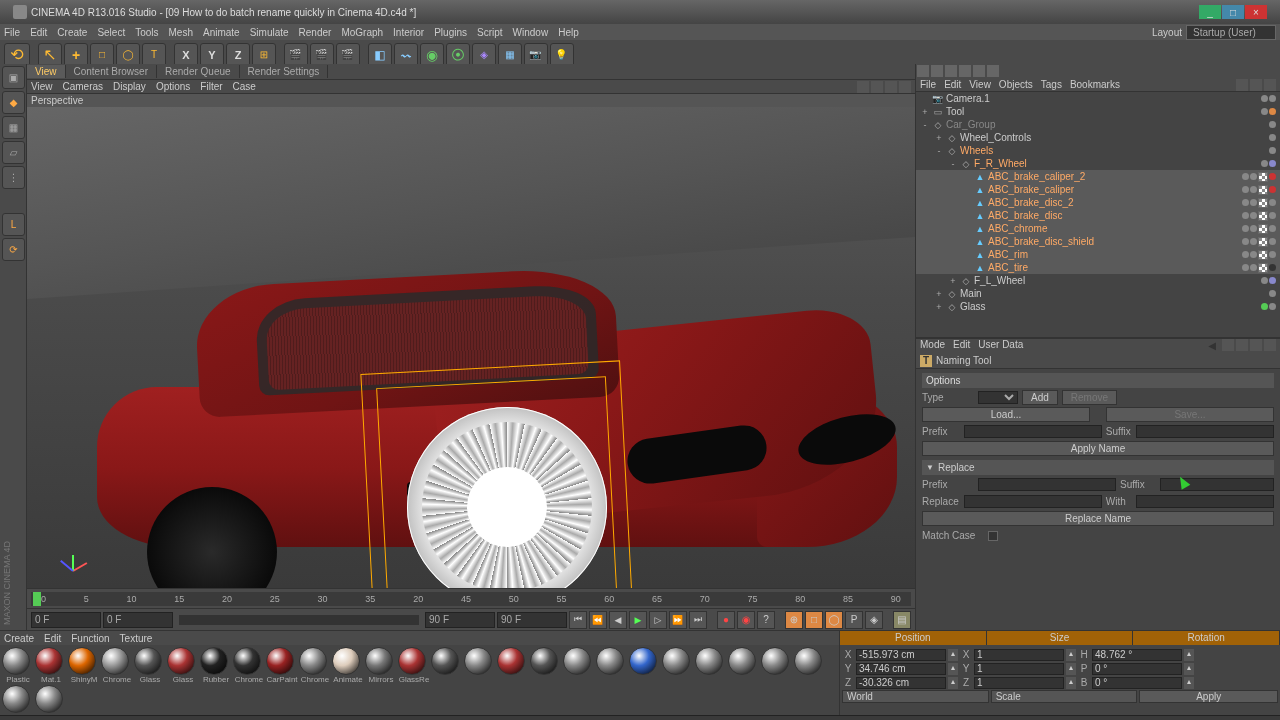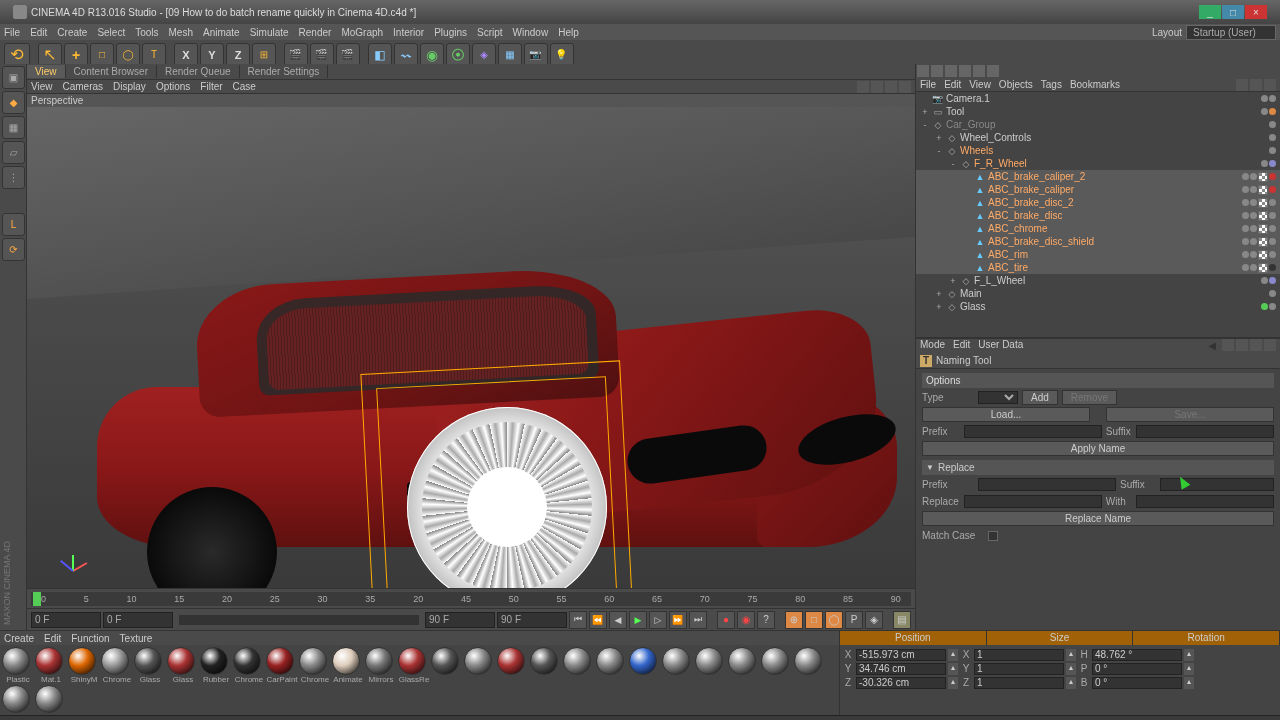--- a/index.html
+++ b/index.html
@@ -772,17 +772,22 @@
             <span class="coord-lbl">Z</span>
   <div class="coord-val">-30.326 cm</div>
             <div class="coord-sp">▴</div>
   <span class="coord-lbl">Z</span>
   <div class="coord-val">1</div>
             <div class="coord-sp">▴</div>
   <span class="coord-lbl">B</span>
   <div class="coord-val">0 °</div>
             <div class="coord-sp">▴</div>
           </div>
+          <div class="coord-row">
+            <div class="coord-sel">World</div>
+<div class="coord-sel">Scale</div>
+<div class="coord-apply">Apply</div>
+          </div>
         </div>
     </div>
   </div>
   <div class="statusbar"></div>
 </div>
 
 </body></html>

